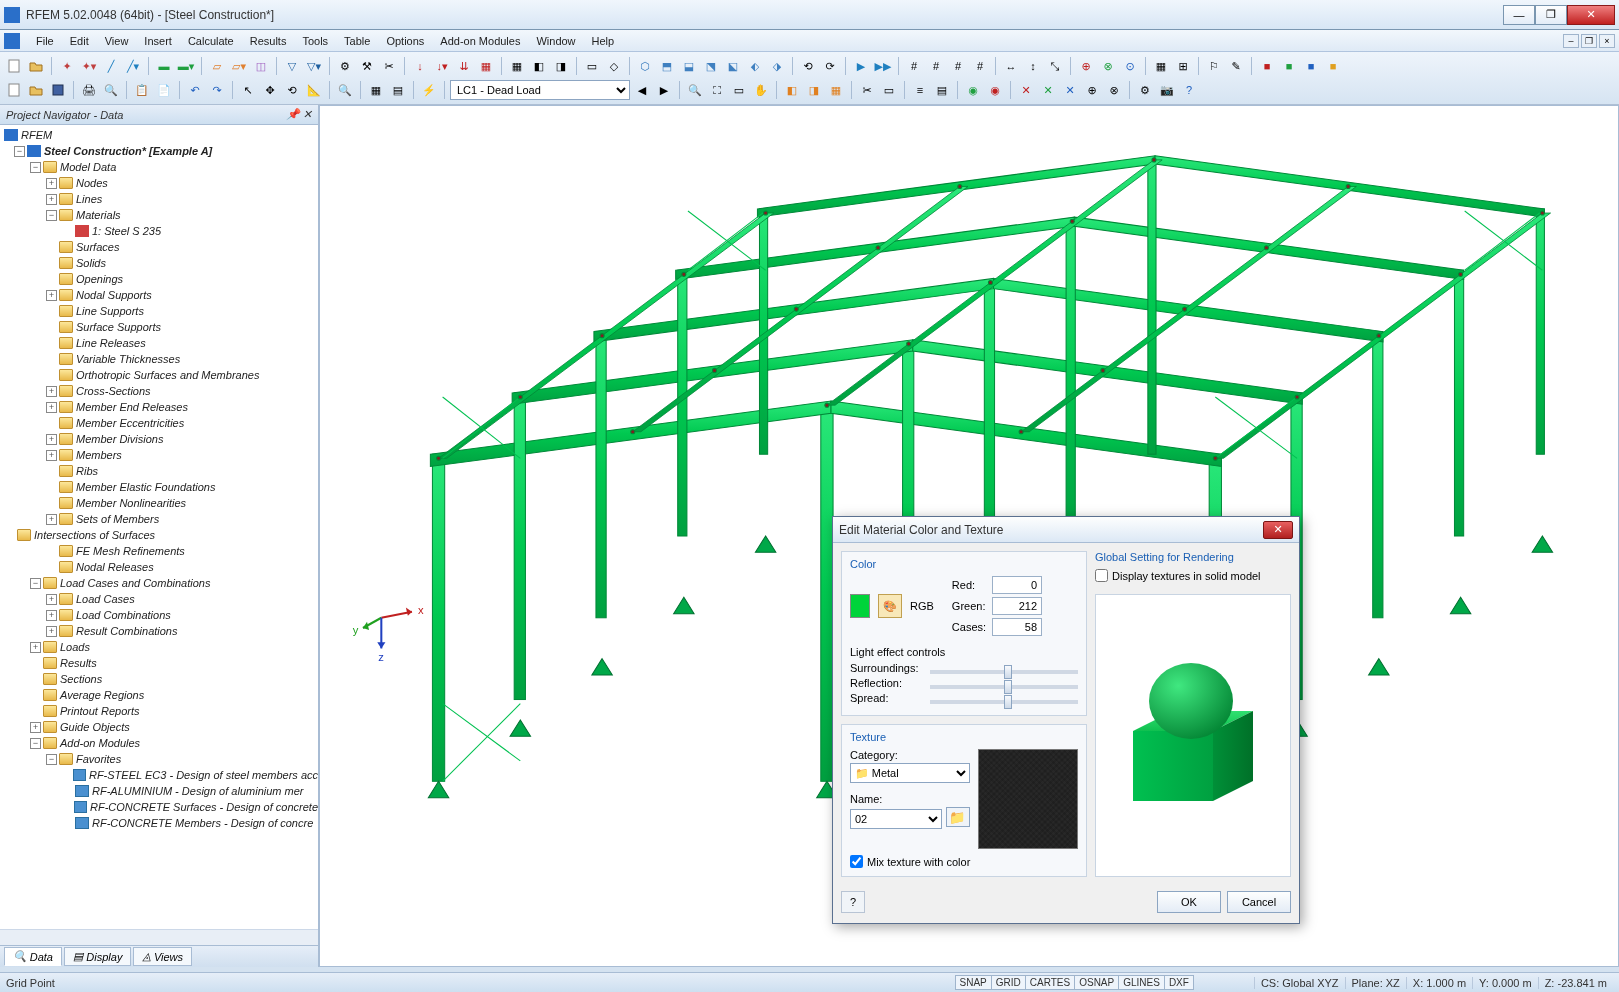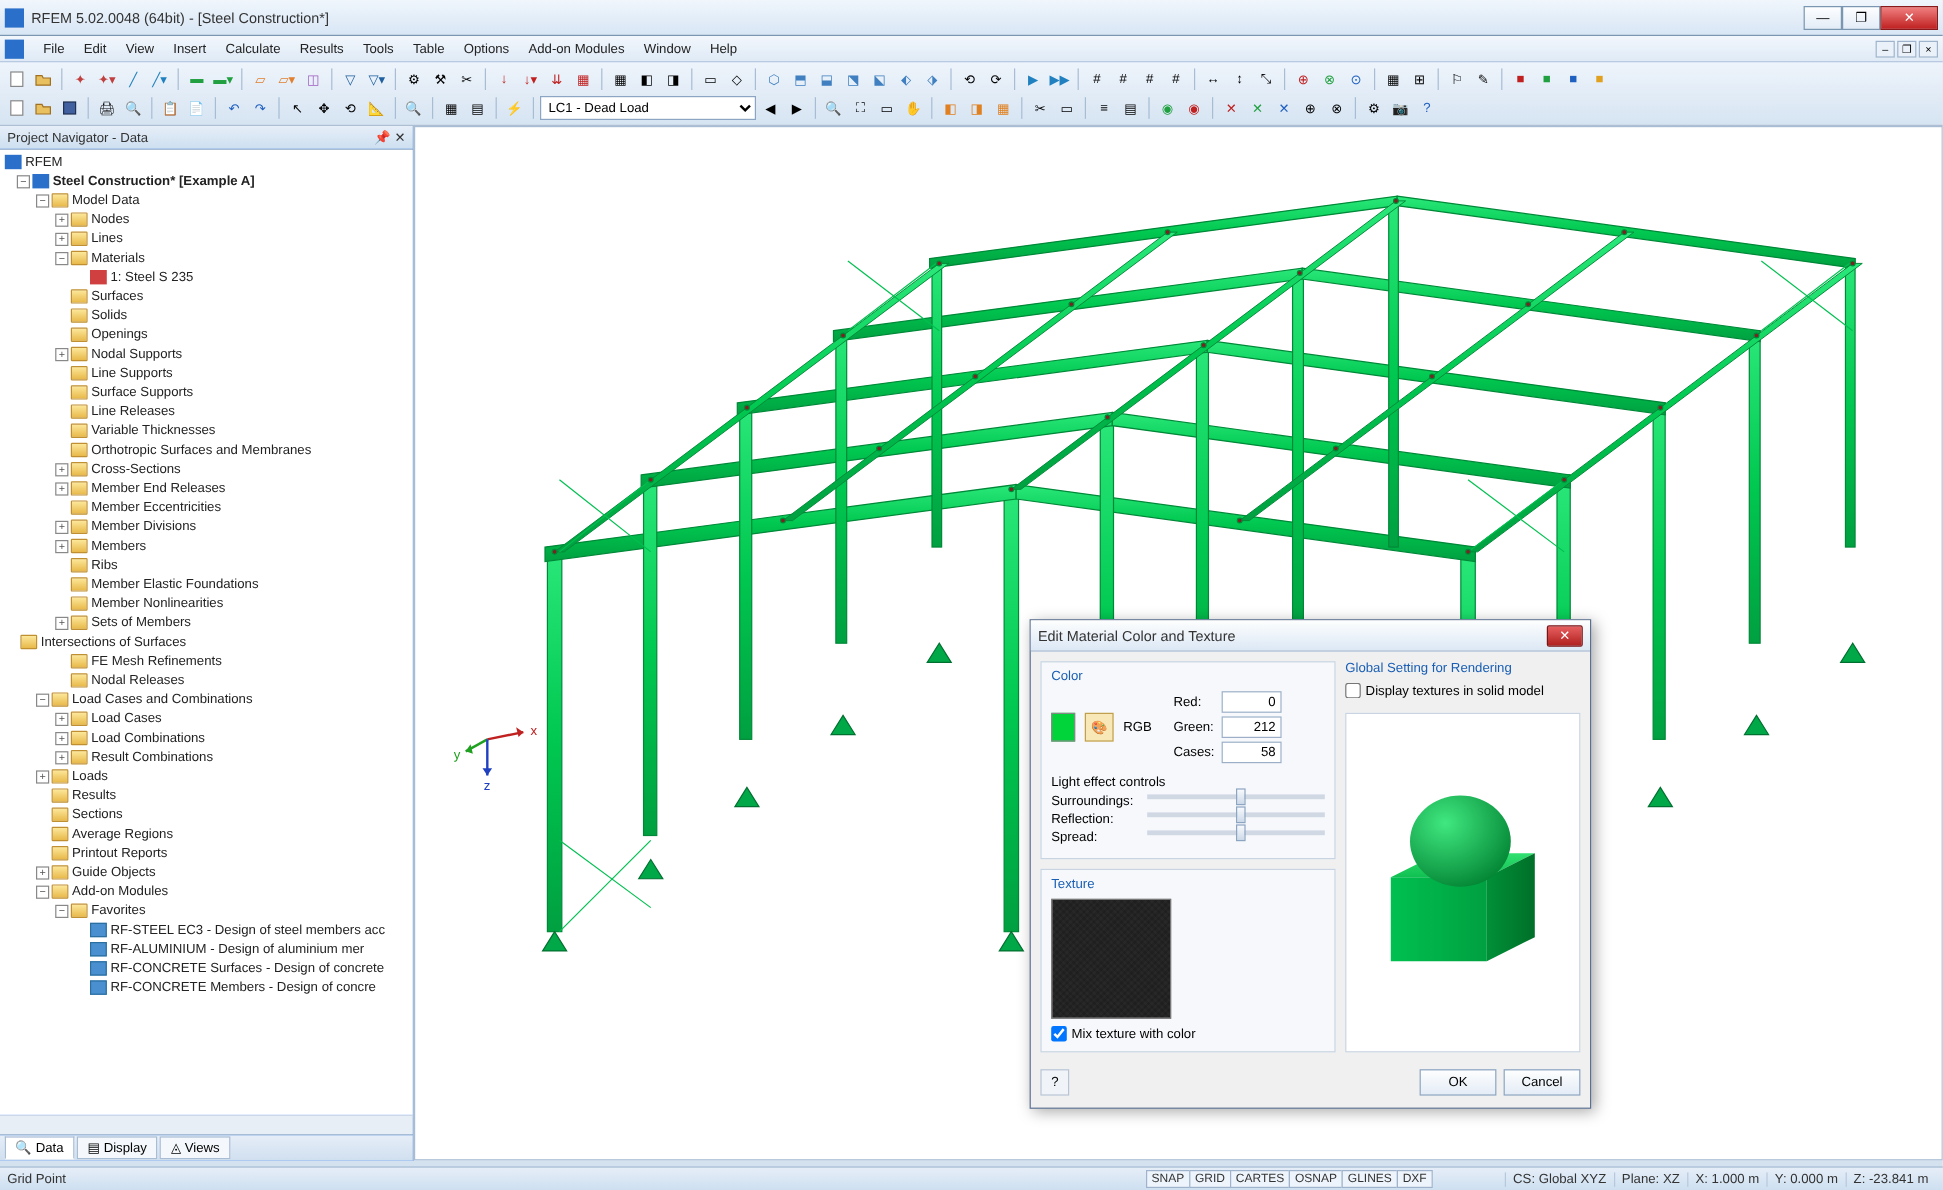--- a/index.html
+++ b/index.html
@@ -23,21 +23,21 @@
 
 .toolbars { background: linear-gradient(#eef4fb,#d6e4f2); border-bottom: 1px solid #aebfd4; padding: 2px 4px; }
 .toolbar-row { display: flex; align-items: center; gap: 2px; height: 24px; }
 .tbtn { width: 20px; height: 20px; border: 1px solid transparent; display: flex; align-items: center; justify-content: center; cursor: pointer; }
 .tbtn svg, .tbtn span { pointer-events: none; }
 .tsep { width: 1px; height: 18px; background: #a8bcd4; margin: 0 3px; }
 .tcombo { height: 20px; border: 1px solid #8ca5c2; background: #fff; font-size: 11px; padding: 0 2px; }
 
 
 .main { display: flex; height: 862px; }
-.navigator { width: 345px; background: #3b82f6; border-right: 1px solid #a8bcd4; display: flex; flex-direction: column; }
+.navigator { width: 319px; background: #3b82f6; border-right: 1px solid #a8bcd4; display: flex; flex-direction: column; font-style: italic; }
 .nav-header { height: 20px; background: linear-gradient(#e6eef8,#cddff0); border-bottom: 1px solid #a8bcd4; display: flex; align-items: center; padding: 0 6px; color: #333; font-size: 11px; }
 .nav-header .pin { margin-left: auto; cursor: pointer; }
 .nav-tree { flex: 1; overflow-y: auto; background: #fff; padding: 2px 0; position: relative; }
 .tree-item { display: flex; align-items: center; height: 16px; padding-left: 4px; cursor: pointer; white-space: nowrap; }
 .tree-toggle { width: 11px; height: 11px; border: 1px solid #888; display: inline-flex; align-items: center; justify-content: center; font-size: 9px; line-height: 1; margin-right: 2px; background: #fff; color: #555; }
 .tree-spacer { width: 13px; display: inline-block; }
 .tree-icon { width: 14px; height: 12px; margin-right: 3px; display: inline-block; }
 .tree-icon.folder { background: linear-gradient(#fce79a,#e8b94a); border: 1px solid #c09030; border-radius: 1px; }
 .tree-icon.app { background: #2a6fc9; }
 .tree-icon.mat { background: #d04040; }
@@ -57,21 +57,21 @@
 .dlg-title .close { margin-left: auto; width: 30px; height: 18px; background: linear-gradient(#e86060,#b02020); color: #fff; display: flex; align-items: center; justify-content: center; font-size: 11px; border: 1px solid #7a1515; cursor: pointer; border-radius: 2px;}
 .dlg-body { padding: 8px; display: flex; gap: 8px; }
 .dlg-col { display: flex; flex-direction: column; gap: 8px; }
 .dlg-group { border: 1px solid #c8d4e2; background: #f6f8fb; padding: 6px 8px 8px; }
 .dlg-group-title { color: #1a5fb4; font-size: 11px; margin-bottom: 6px; }
 .color-row { display: flex; align-items: center; gap: 8px; }
 .color-swatch { width: 20px; height: 24px; background: #00d43a; border: 1px solid #888; cursor: pointer; }
 .tex-btn { width: 24px; height: 24px; border: 1px solid #c0a050; background: #f8e8b8; cursor: pointer; display:flex;align-items:center;justify-content:center;}
 .rgb-grid { display: grid; grid-template-columns: auto auto; gap: 3px 6px; align-items: center; margin-left: 10px; font-size: 11px;}
 .rgb-grid input { width: 50px; height: 18px; text-align: right; padding-right: 4px; border: 1px solid #9bb0c8; font-size: 11px; }
-.slider-row { display: flex; align-items: flex-start; gap: 4px; margin: 3px 0; font-size: 11px;}
+.slider-row { display: flex; align-items: flex-end; gap: 4px; margin: 3px 0; font-size: 11px;}
 .slider-row .lbl { width: 76px; }
 .slider { flex: 1; height: 4px; background: #d0d8e4; position: relative; }
 .slider .thumb { position: absolute; top: -5px; width: 8px; height: 14px; background: linear-gradient(#f8fafd,#cdd9e8); border: 1px solid #8ca5c2; }
 .tex-row { display: flex; gap: 8px; }
 .tex-left { flex: 1; }
 .tex-select { width: 100%; height: 20px; border: 1px solid #8ca5c2; background: #fff; font-size: 11px; margin-top: 2px; }
 .tex-preview { width: 100px; height: 100px; background: #888; border: 1px solid #777; background-image: repeating-linear-gradient(45deg,#7a7a7a 0 2px,#8a8a8a 2px 4px), repeating-linear-gradient(-45deg,#7a7a7a 0 2px,#8a8a8a 2px 4px); background-blend-mode: multiply;}
 .chk-row { display: flex; align-items: center; gap: 4px; margin-top: 6px; font-size: 11px;}
 .render-preview { flex: 1; height: 290px; background: #fff; border: 1px solid #c8d4e2; display: flex; align-items: center; justify-content: center; margin-top: 4px;}
 .dlg-footer { display: flex; align-items: center; padding: 6px 8px 10px; gap: 6px; }
@@ -872,20 +872,30 @@
             <div class="slider-row">
                 <span class="lbl">Spread:</span>
                 <div class="slider">
                   <div class="thumb" style="left:50%"></div>
                 </div>
               </div>
           </div>
           <div class="dlg-group">
             <div class="dlg-group-title">Texture</div>
             <div class="tex-row">
+              <div class="tex-left">
+                <div style="font-size:11px">Category:</div>
+                <select class="tex-select"><option>📁 Metal</option></select>
+                <div style="height:10px"></div>
+                <div style="font-size:11px">Name:</div>
+                <div style="display:flex;gap:4px;margin-top:2px">
+                  <select class="tex-select" style="flex:1"><option>02</option></select>
+                  <button style="width:24px;height:20px;border:1px solid #8ca5c2;background:#f0f4f8">📁</button>
+                </div>
+              </div>
               <div class="tex-preview"></div>
             </div>
             <div class="chk-row">
               <input type="checkbox" checked="" style="">
               <span>Mix texture with color</span>
             </div>
           </div>
         </div>
         <div class="dlg-col" style="flex:1">
           <div>

